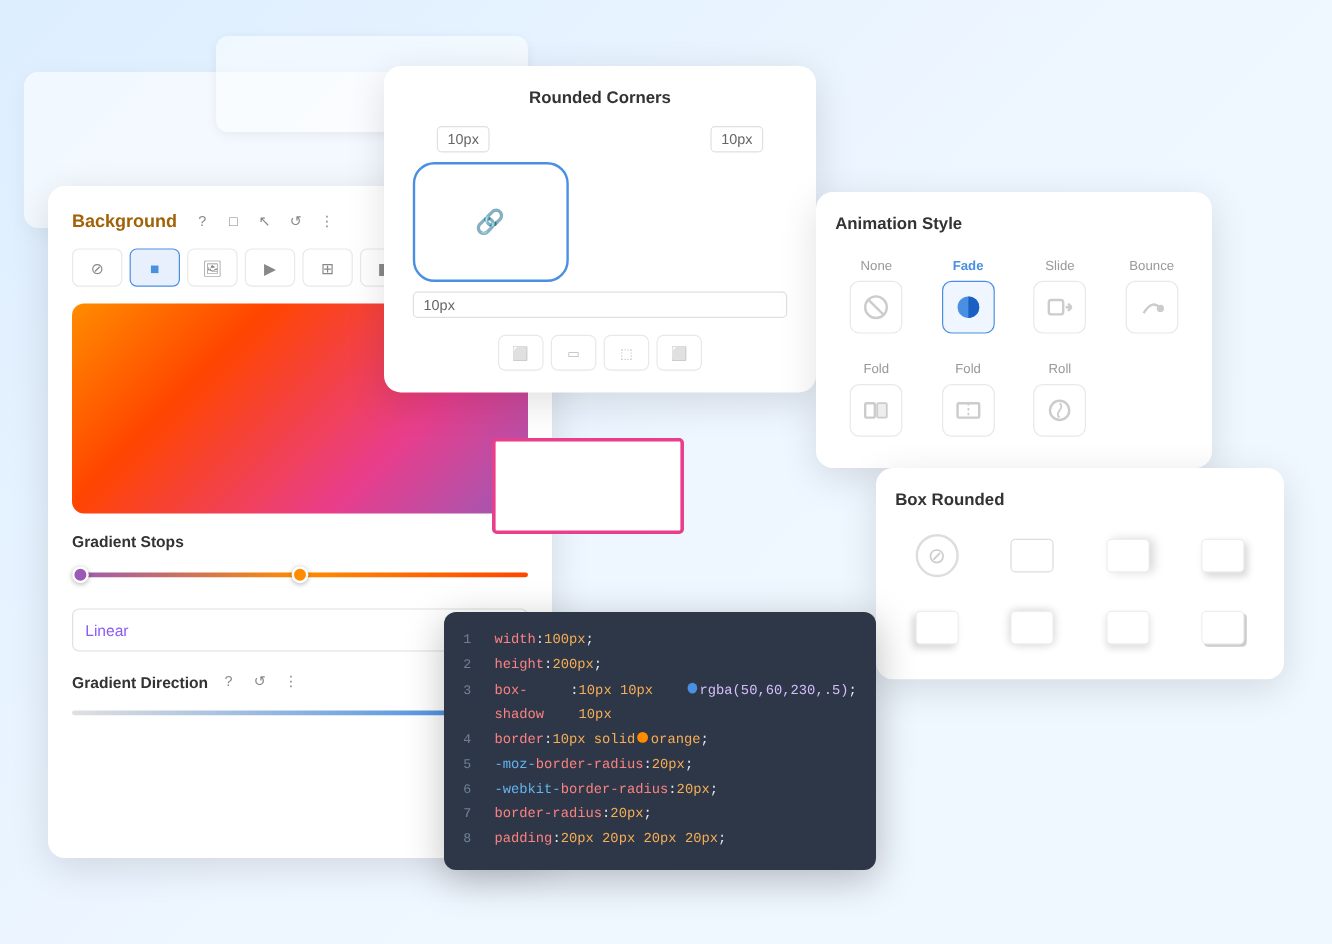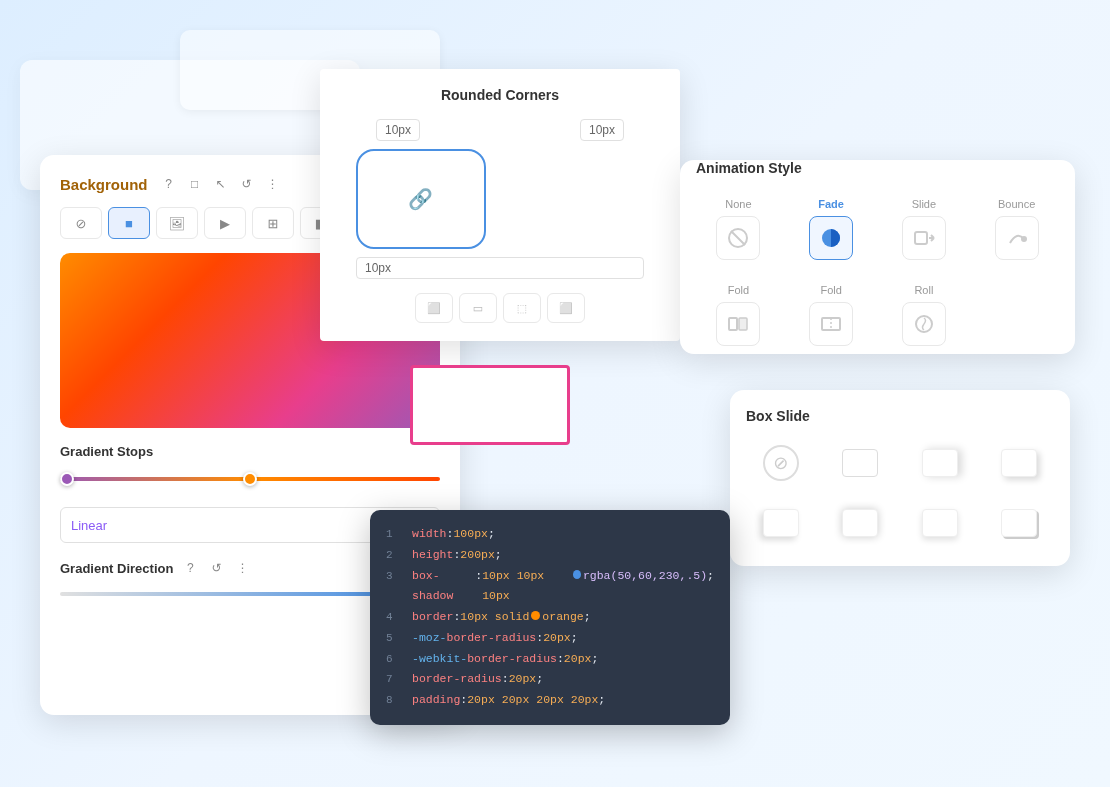--- a/index.html
+++ b/index.html
@@ -193,27 +193,27 @@
 
     .direction-value {
       font-size: 12px;
       color: #555;
       white-space: nowrap;
     }
 
     
     .rounded-panel {
       position: absolute;
-      top: 69px;
+      top: 55px;
       left: 320px;
       width: 360px;
       background: white;
-      border-radius: 4px;
+      border-radius: 14px;
       box-shadow: 0 8px 32px rgba(0,0,0,0.12);
-      padding: 18px 36px;
+      padding: 18px 24px;
     }
 
     .rounded-title {
       font-size: 14px;
       font-weight: 600;
       color: #333;
       text-align: center;
       margin-bottom: 16px;
     }
 
@@ -298,25 +298,25 @@
       border: 3px solid #e83e8c;
       border-radius: 4px;
       background: white;
     }
 
     
     .animation-panel {
       position: absolute;
       top: 160px;
       left: 680px;
-      width: 395px;
+      width: 330px;
       background: white;
       border-radius: 14px;
       box-shadow: 0 8px 32px rgba(0,0,0,0.12);
-      padding: 0 16px;
+      padding: 18px 16px;
     }
 
     .anim-title {
       font-size: 14px;
       font-weight: 600;
       color: #333;
       margin-bottom: 14px;
     }
 
     .anim-grid {
@@ -628,21 +628,21 @@
             <circle cx="11" cy="11" r="8" stroke="#ccc" stroke-width="2" fill="none"></circle>
             <path d="M11 11 Q14 7 11 5" stroke="#ccc" stroke-width="1.5" fill="none"></path>
             <path d="M11 11 Q8 15 11 17" stroke="#ccc" stroke-width="1.5" fill="none"></path>
           </svg>
       </div>
     </div>
   </div>
 </div>
 
 <div class="shadow-panel">
-  <div class="shadow-title">Box Slide</div>
+  <div class="shadow-title">Box Rounded</div>
   <div class="shadow-grid">
 
     <div class="shadow-item">
       <div class="shadow-none-icon">⊘</div>
     </div>
 
     <div class="shadow-item">
       <div class="shadow-box" style="border:1.5px solid #ddd; box-shadow: none;"></div>
     </div>
 

